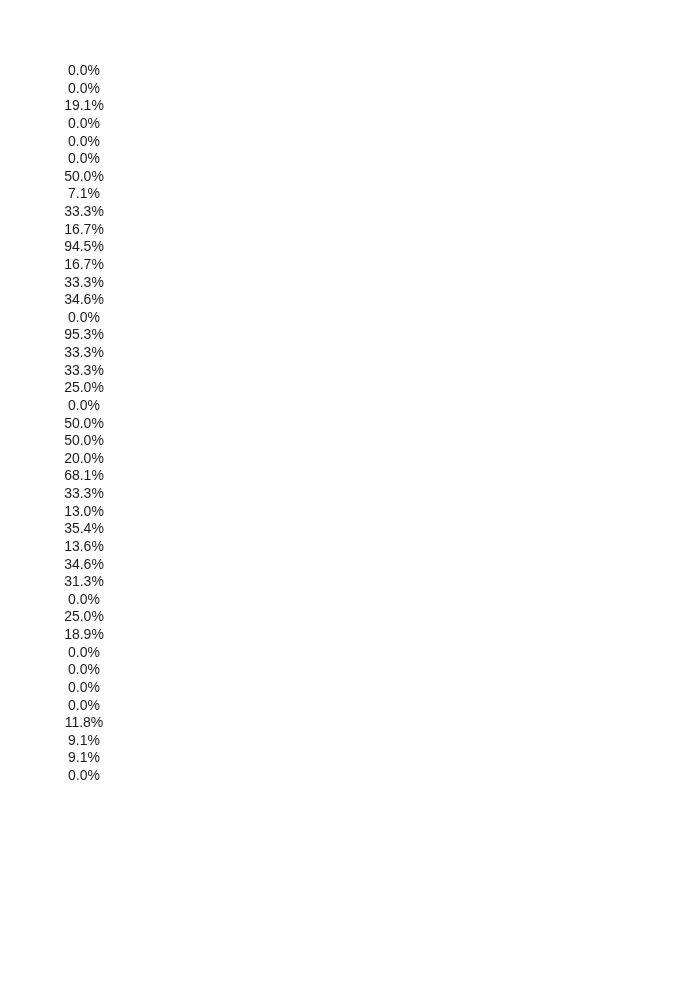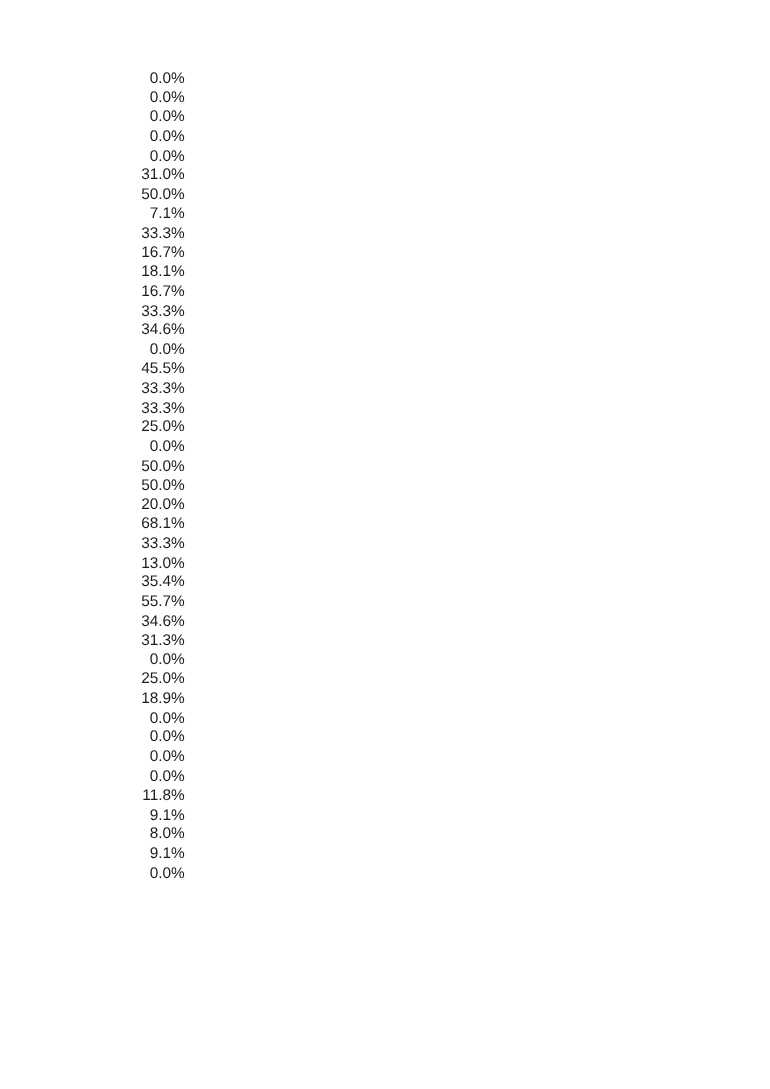--- a/index.html
+++ b/index.html
@@ -18,63 +18,62 @@
     position: absolute;
     top: 62px;
     left: 0;
     width: 168px;
   }
   .percent-cell {
     height: 17.64px;
     line-height: 17.64px;
     font-size: 14px;
     color: #1c1c1c;
-    text-align: right;
+    text-align: center;
     white-space: nowrap;
   }
 </style>
 </head>
 <body>
 
 <div class="percent-column">
     <div class="percent-cell">0.0%</div>
     <div class="percent-cell">0.0%</div>
+    <div class="percent-cell">19.1%</div>
     <div class="percent-cell">0.0%</div>
     <div class="percent-cell">0.0%</div>
     <div class="percent-cell">0.0%</div>
-    <div class="percent-cell">31.0%</div>
     <div class="percent-cell">50.0%</div>
     <div class="percent-cell">7.1%</div>
     <div class="percent-cell">33.3%</div>
     <div class="percent-cell">16.7%</div>
-    <div class="percent-cell">18.1%</div>
+    <div class="percent-cell">94.5%</div>
     <div class="percent-cell">16.7%</div>
     <div class="percent-cell">33.3%</div>
     <div class="percent-cell">34.6%</div>
     <div class="percent-cell">0.0%</div>
-    <div class="percent-cell">45.5%</div>
+    <div class="percent-cell">95.3%</div>
     <div class="percent-cell">33.3%</div>
     <div class="percent-cell">33.3%</div>
     <div class="percent-cell">25.0%</div>
     <div class="percent-cell">0.0%</div>
     <div class="percent-cell">50.0%</div>
     <div class="percent-cell">50.0%</div>
     <div class="percent-cell">20.0%</div>
     <div class="percent-cell">68.1%</div>
     <div class="percent-cell">33.3%</div>
     <div class="percent-cell">13.0%</div>
     <div class="percent-cell">35.4%</div>
-    <div class="percent-cell">55.7%</div>
+    <div class="percent-cell">13.6%</div>
     <div class="percent-cell">34.6%</div>
     <div class="percent-cell">31.3%</div>
     <div class="percent-cell">0.0%</div>
     <div class="percent-cell">25.0%</div>
     <div class="percent-cell">18.9%</div>
     <div class="percent-cell">0.0%</div>
     <div class="percent-cell">0.0%</div>
     <div class="percent-cell">0.0%</div>
     <div class="percent-cell">0.0%</div>
     <div class="percent-cell">11.8%</div>
     <div class="percent-cell">9.1%</div>
-    <div class="percent-cell">8.0%</div>
     <div class="percent-cell">9.1%</div>
     <div class="percent-cell">0.0%</div>
   </div>
 
 </body></html>

